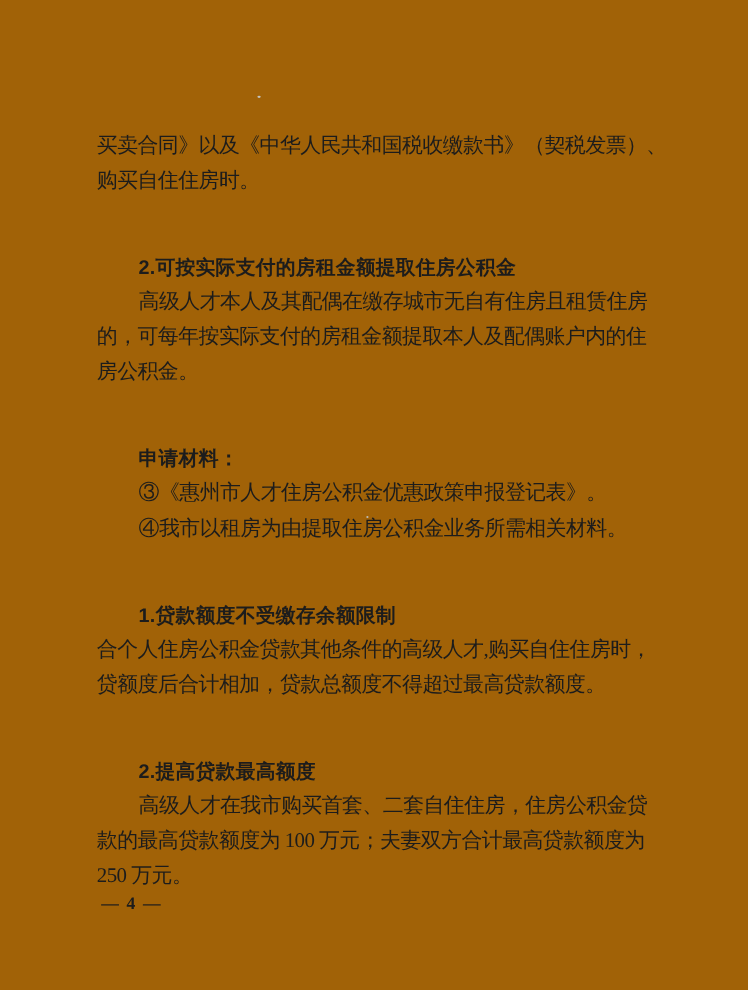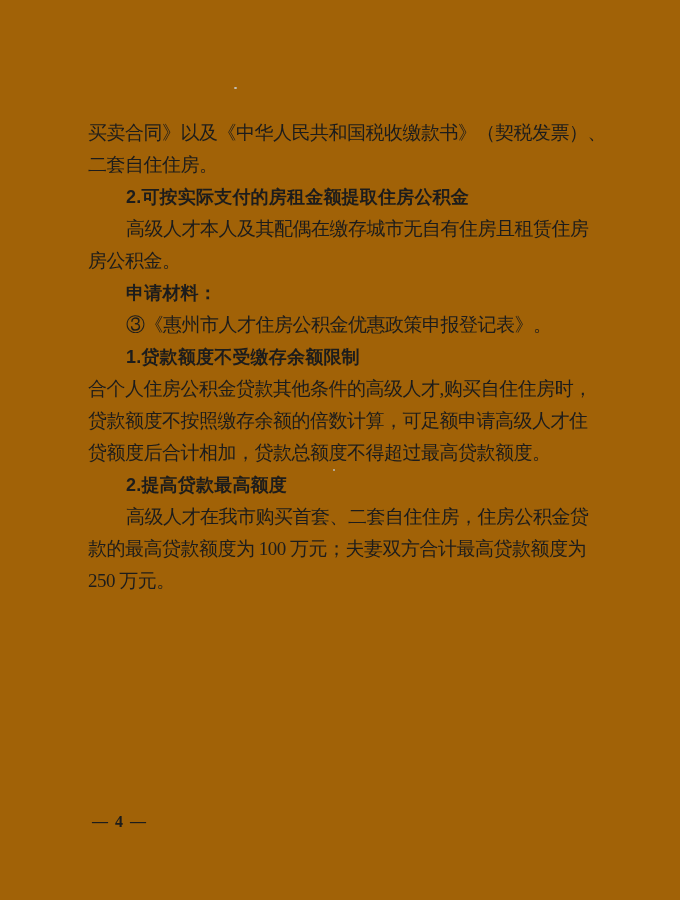--- a/index.html
+++ b/index.html
@@ -33,20 +33,21 @@
     font-family: "Liberation Serif", "DejaVu Serif", serif;
   }
   .line.indent {
     padding-left: 38px;
   }
   .line.bold {
     font-family: "Liberation Sans", "DejaVu Sans", sans-serif;
     font-weight: 700;
     font-size: 18px;
     letter-spacing: 0.2px;
+    margin-top: 46px;
   }
   .line.kai {
     font-weight: 400;
     letter-spacing: 1px;
   }
   .footer {
     position: absolute;
     left: 92px;
     top: 812px;
     height: 20px;
@@ -67,29 +68,30 @@
   .dot-mid { left: 333px; top: 469px; width: 2px; height: 2px; background: #bdbdb9; }
 </style>
 </head>
 <body>
 
 <div class="page">
   <div class="dot dot-top"></div>
   <div class="dot dot-mid"></div>
   <div class="content" id="doc-lines">
       <div class="line body">买卖合同》以及《中华人民共和国税收缴款书》（契税发票）、</div>
-      <div class="line body">二套自住住房。</div>
+      <div class="line body">购买自住住房时。</div>
       <div class="line bold indent">2.可按实际支付的房租金额提取住房公积金</div>
       <div class="line body indent">高级人才本人及其配偶在缴存城市无自有住房且租赁住房</div>
+      <div class="line body">的，可每年按实际支付的房租金额提取本人及配偶账户内的住</div>
       <div class="line body">房公积金。</div>
       <div class="line bold indent">申请材料：</div>
       <div class="line body indent">③《惠州市人才住房公积金优惠政策申报登记表》。</div>
+      <div class="line body indent">④我市以租房为由提取住房公积金业务所需相关材料。</div>
       <div class="line bold indent">1.贷款额度不受缴存余额限制</div>
       <div class="line body">合个人住房公积金贷款其他条件的高级人才,购买自住住房时，</div>
-      <div class="line body">贷款额度不按照缴存余额的倍数计算，可足额申请高级人才住</div>
       <div class="line body">贷额度后合计相加，贷款总额度不得超过最高贷款额度。</div>
       <div class="line bold indent">2.提高贷款最高额度</div>
       <div class="line body indent">高级人才在我市购买首套、二套自住住房，住房公积金贷</div>
       <div class="line body">款的最高贷款额度为 100 万元；夫妻双方合计最高贷款额度为</div>
       <div class="line body">250 万元。</div>
     </div>
   <div class="footer">— 4 —</div>
 </div>
 
 </body></html>

